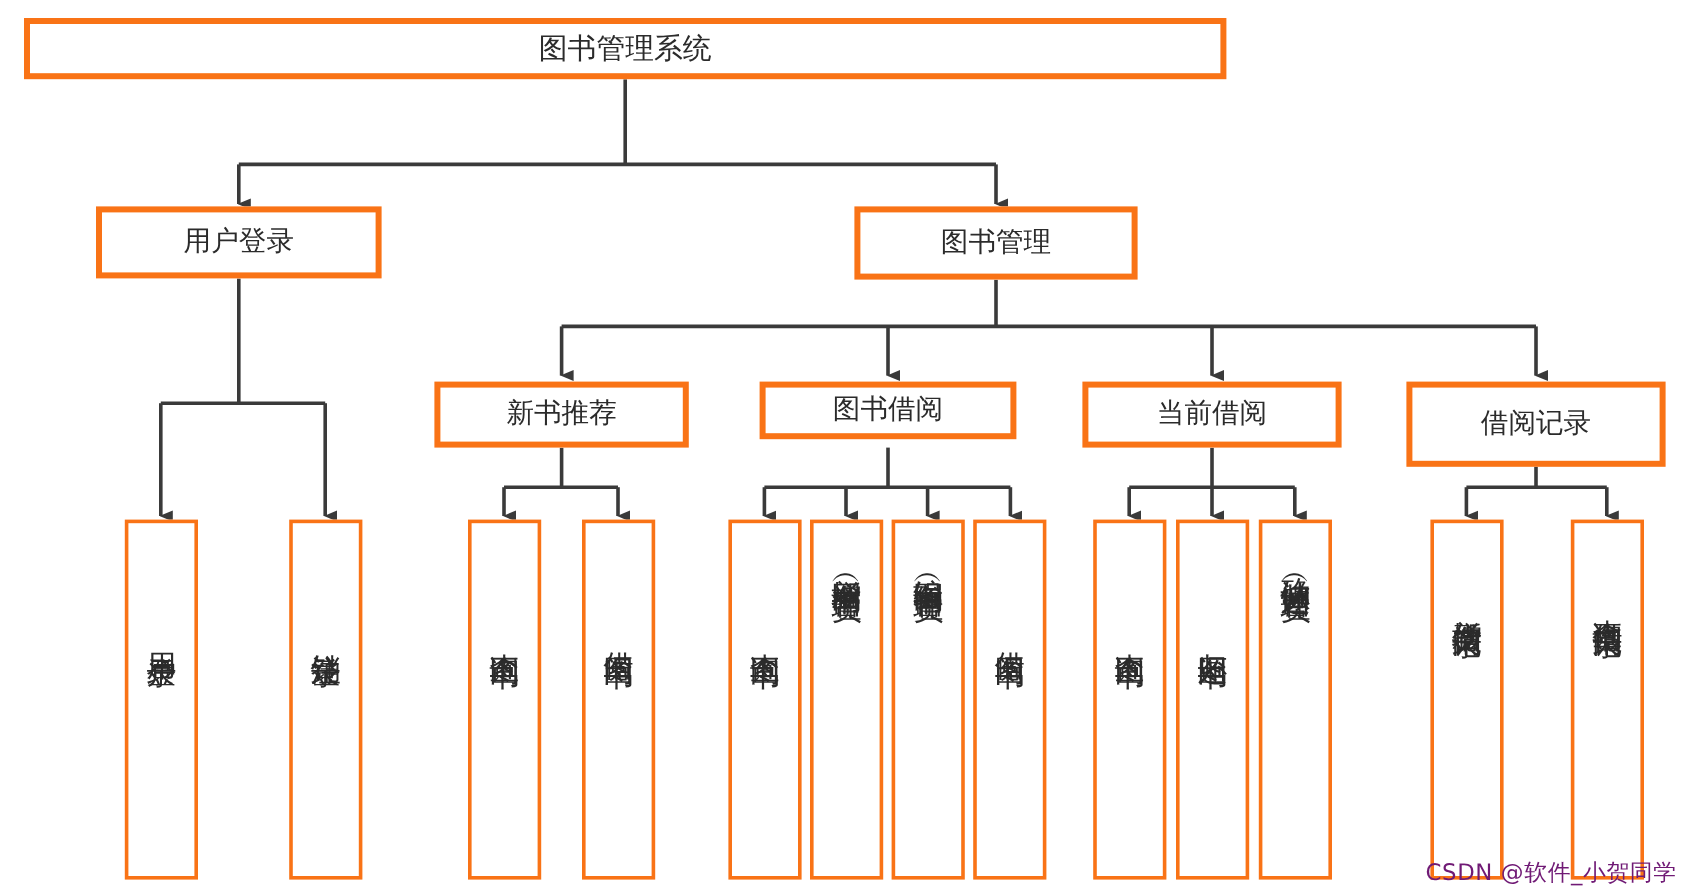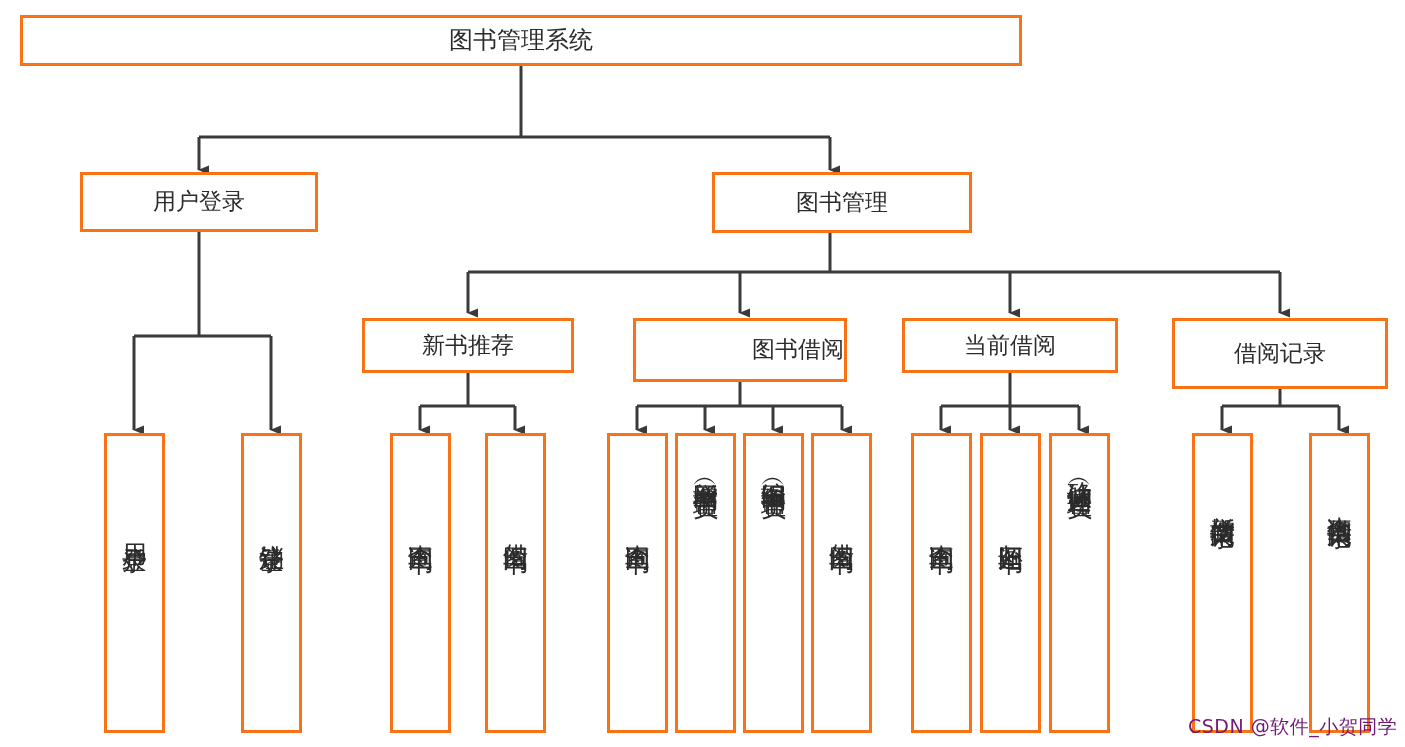--- a/index.html
+++ b/index.html
@@ -23,21 +23,21 @@
     left: 0;
     top: 0;
     width: 1405px;
     height: 747px;
     pointer-events: none;
   }
   .node {
     position: absolute;
     box-sizing: border-box;
     background: #ffffff;
-    border: 3px solid #f97316;
+    border: 5px solid #f97316;
     display: flex;
     align-items: center;
     justify-content: center;
     color: #2b2b2b;
     z-index: 2;
   }
   .node .label {
     display: block;
     text-align: center;
     line-height: 1.18;
@@ -138,28 +138,28 @@
     </g>
   </svg>
 
   <div class="node root horiz" style="left:20px; top:15px; width:1002px; height:51px;">
     <span class="label">图书管理系统</span>
   </div>
 
   <div class="node horiz" style="left:80px; top:172px; width:238px; height:60px;">
     <span class="label">用户登录</span>
   </div>
-  <div class="node horiz" style="left:712px; top:172px; width:260px; height:61px;">
+  <div class="node horiz" style="left:712px; top:172px; width:236px; height:61px;">
     <span class="label">图书管理</span>
   </div>
 
   <div class="node horiz" style="left:362px; top:318px; width:212px; height:55px;">
     <span class="label">新书推荐</span>
   </div>
-  <div class="node horiz" style="left:633px; top:318px; width:214px; height:64px;justify-content:flex-end;">
+  <div class="node horiz" style="left:633px; top:318px; width:214px; height:48px;">
     <span class="label">图书借阅</span>
   </div>
   <div class="node horiz" style="left:902px; top:318px; width:216px; height:55px;">
     <span class="label">当前借阅</span>
   </div>
   <div class="node horiz" style="left:1172px; top:318px; width:216px; height:71px;">
     <span class="label">借阅记录</span>
   </div>
 
   <div class="node vert pad-top" style="left:104px; top:433px; width:61px; height:300px;">

